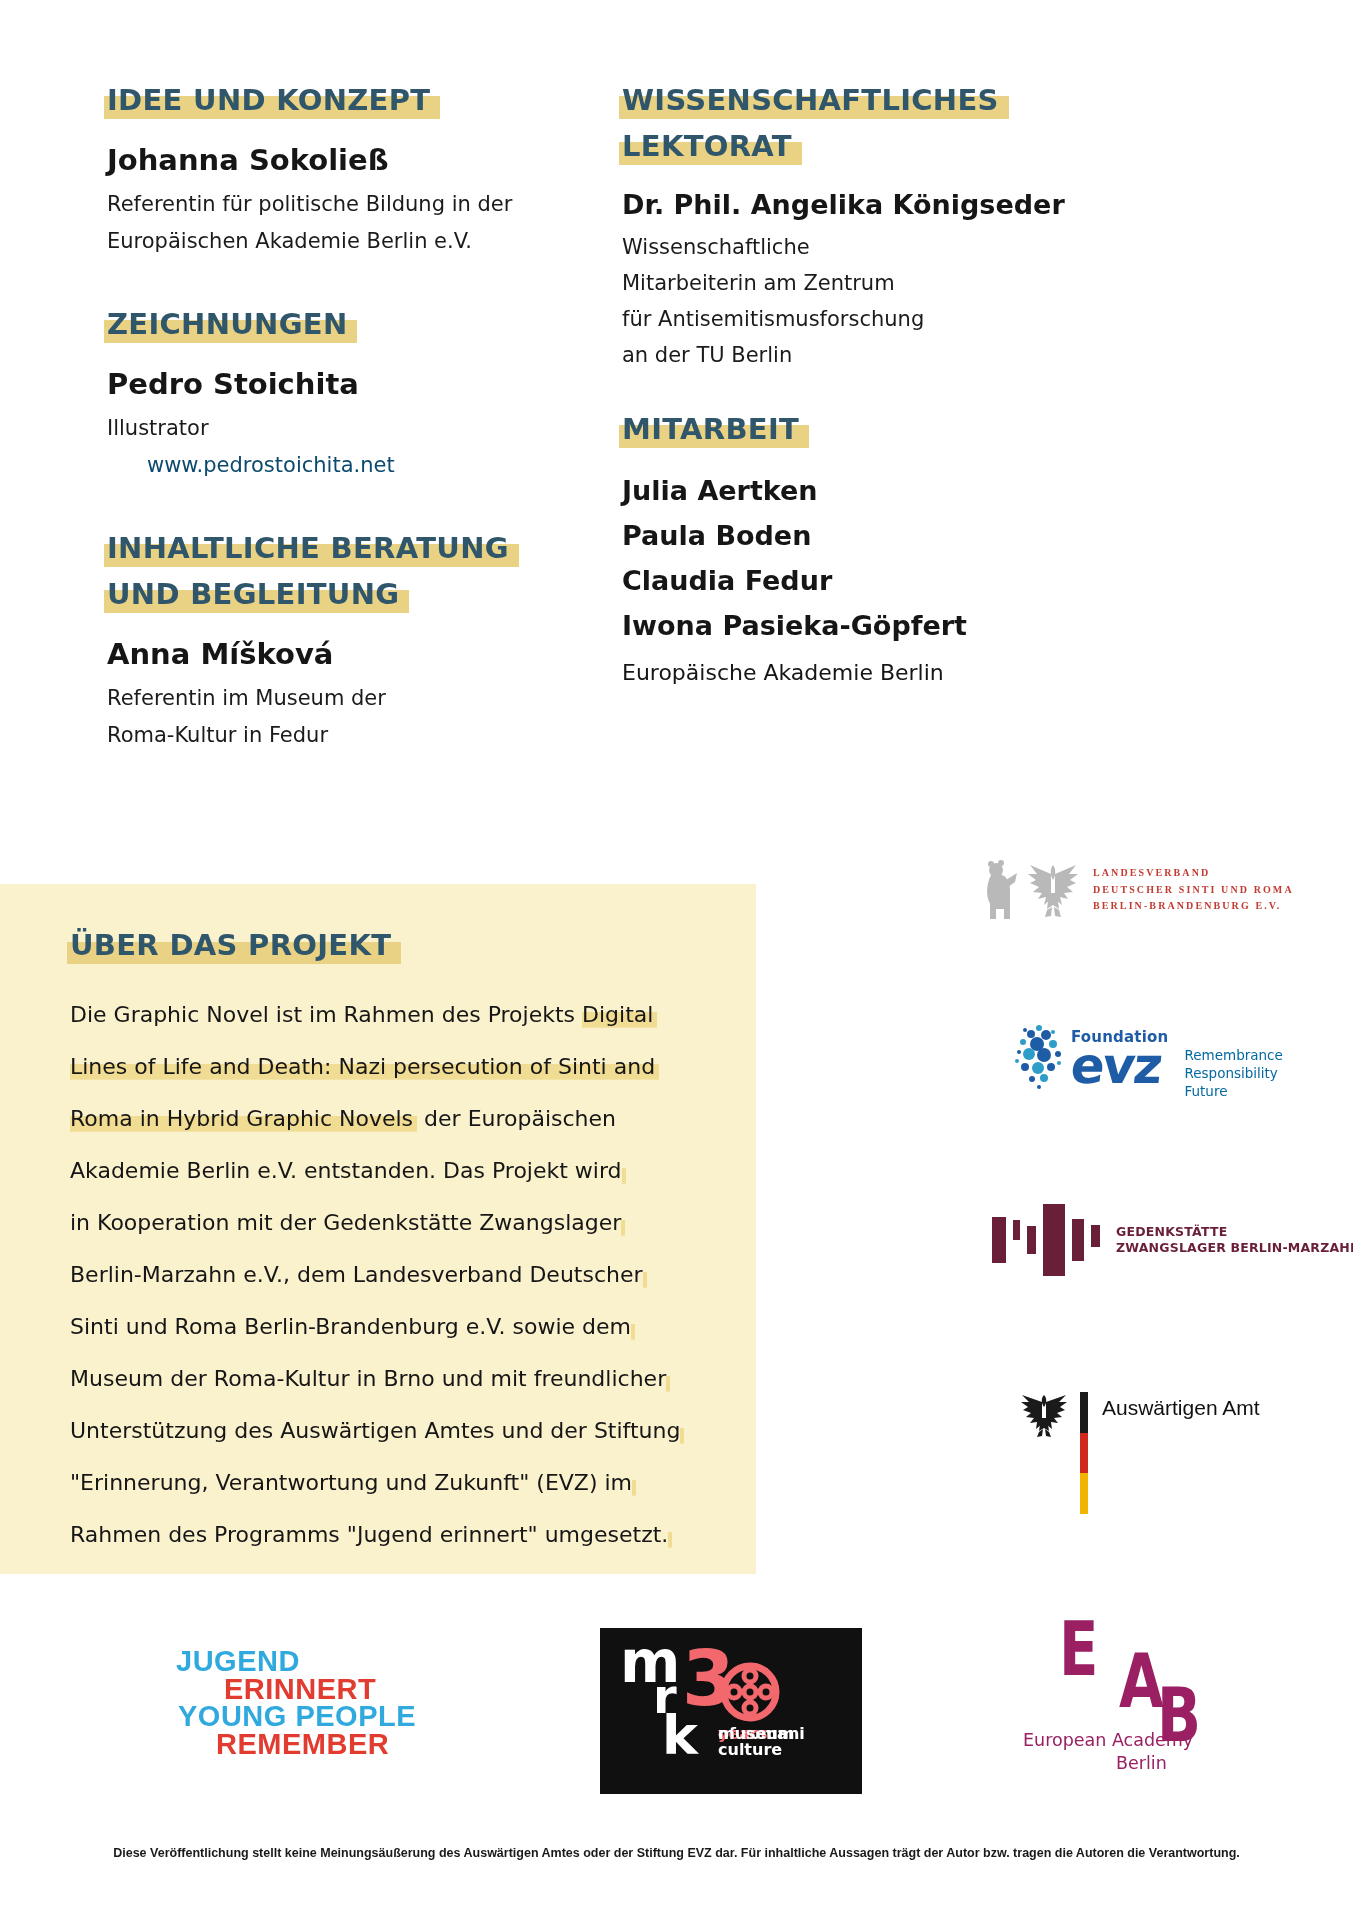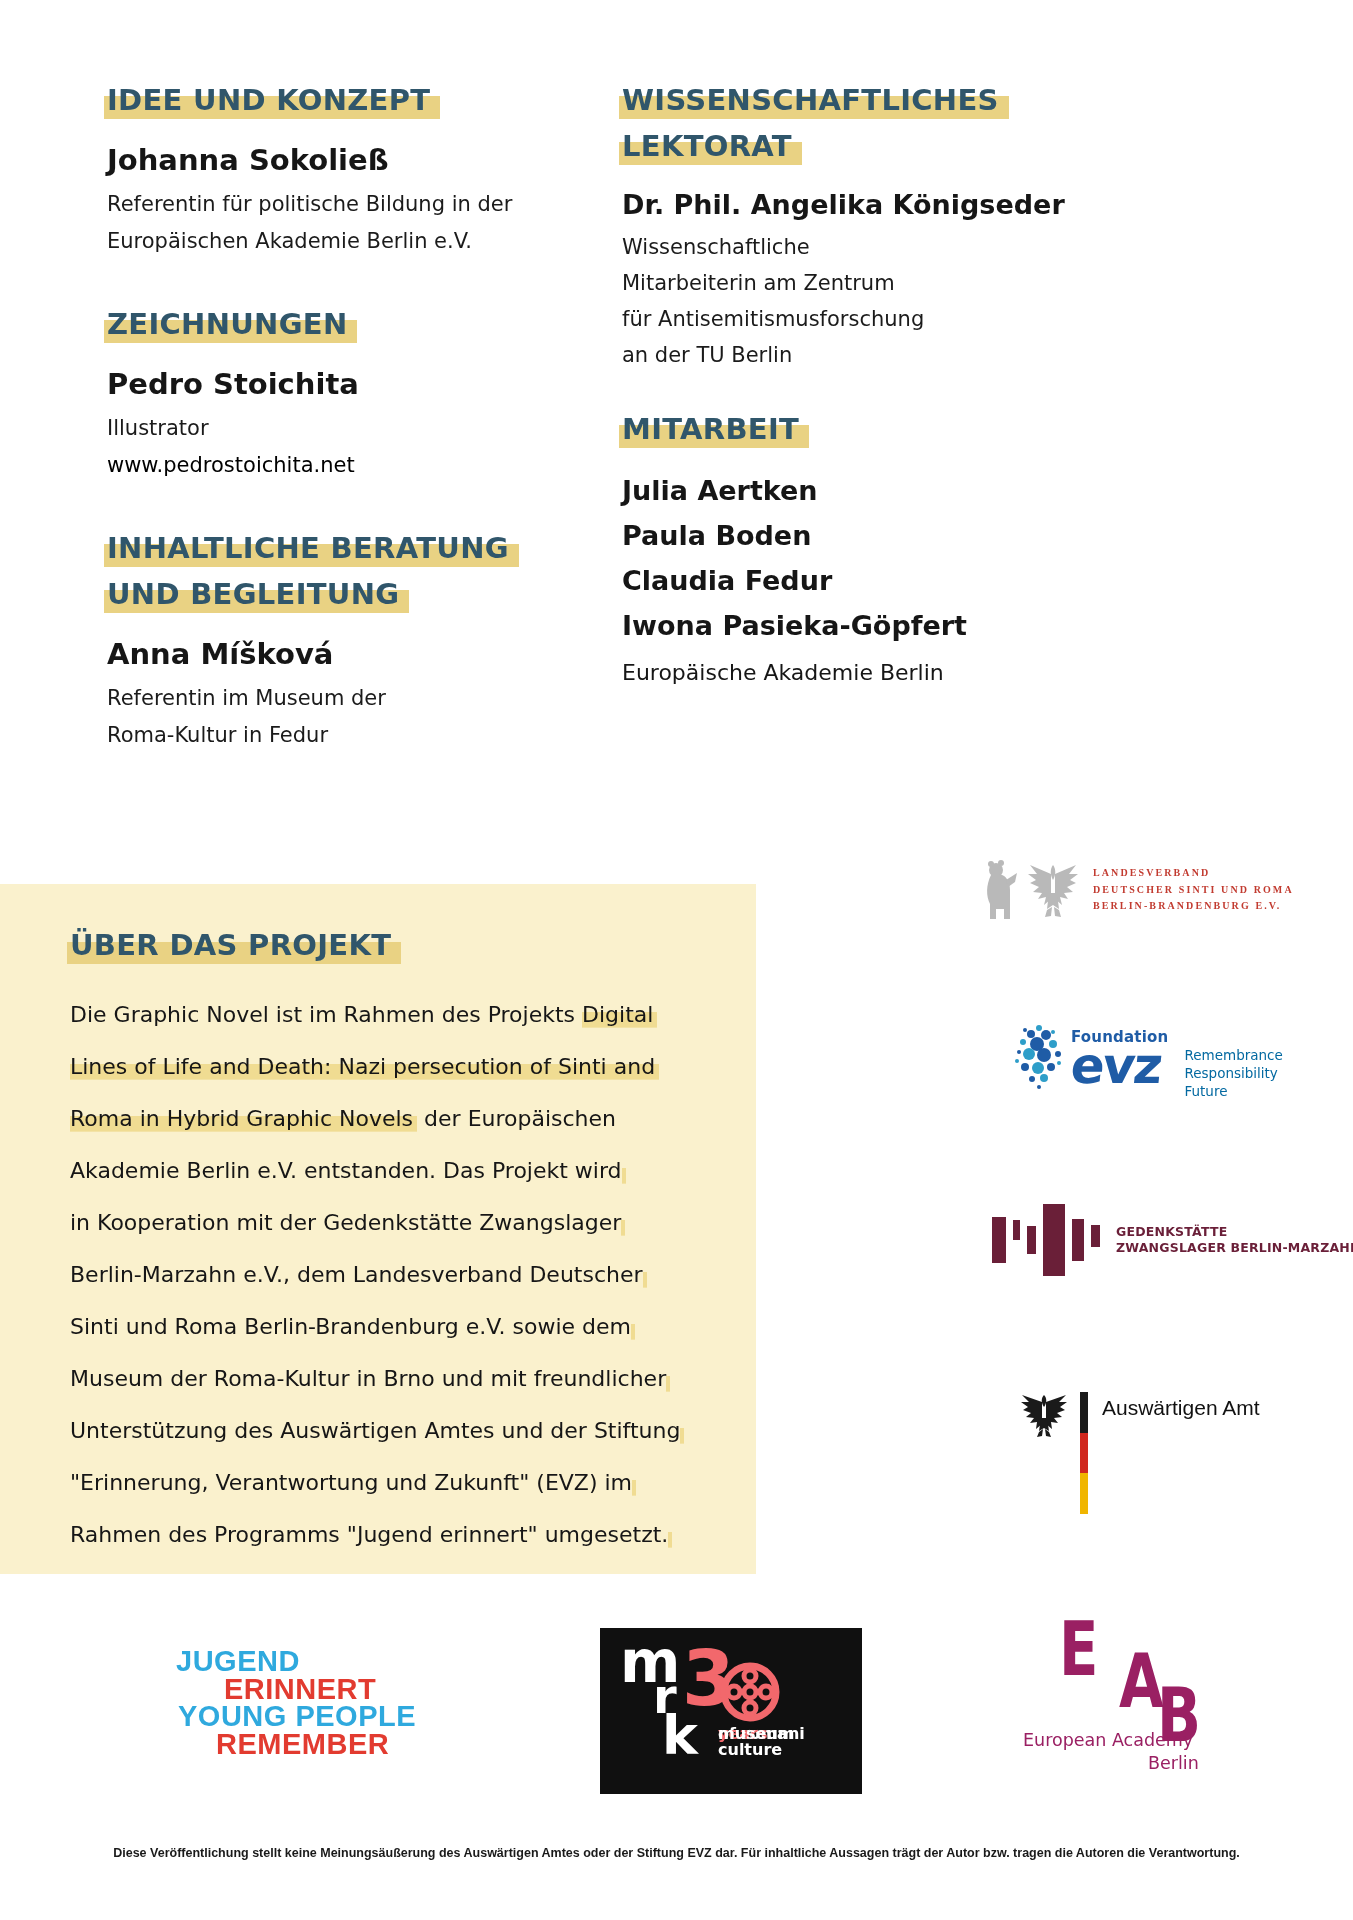--- a/index.html
+++ b/index.html
@@ -15,21 +15,21 @@
         letter-spacing:.3px;white-space:nowrap;
         background-image:linear-gradient(#E9D283,#E9D283);
         background-repeat:no-repeat;background-size:100% 60%;background-position:0 92%;
         padding:0 10px 3px 3px;margin-left:-3px;}
   .pname{font-size:29px;font-weight:bold;white-space:nowrap;margin-top:20px;}
   .desc{margin-top:9px;font-size:21px;font-weight:500;line-height:37px;white-space:nowrap;color:#1b1b1b;}
   .gap44{margin-top:46px;}
   .mnames{margin-top:16px;}
   .mname{font-size:27px;font-weight:bold;line-height:45px;white-space:nowrap;}
   .morg{margin-top:12px;font-size:22px;font-weight:500;white-space:nowrap;}
-  .weblink{color:#000000;text-decoration:none;}
+  .weblink{color:#0c4a6e;text-decoration:none;margin-left:40px;}
 
   
   .aboutbox{position:absolute;left:0;top:884px;width:756px;height:690px;
             background:#FAF1CD;box-sizing:border-box;padding:44px 0 0 70px;}
   .aboutlines{margin-top:24px;font-size:22px;font-weight:500;line-height:52px;white-space:nowrap;}
   .phl{background-image:linear-gradient(#F0DC92,#F0DC92);background-repeat:no-repeat;
        background-size:100% 58%;background-position:0 92%;padding:0 4px 2px 0;}
 
   
   .lv{position:absolute;left:983px;top:860px;display:flex;align-items:center;}
@@ -81,21 +81,21 @@
   .mrk-years{color:#F2686C;}
 
   
   .eab{position:absolute;left:1023px;top:1612px;width:230px;height:170px;color:#9A2063;}
   .eab span{position:absolute;white-space:nowrap;}
   .eabL{font-weight:bold;font-size:74px;transform:scaleX(.78);transform-origin:top left;}
   .eab-E{left:36px;top:-6px;}
   .eab-A{left:96px;top:26px;}
   .eab-B{left:134px;top:60px;}
   .eab-t1{left:0;top:118px;font-size:17.5px;font-weight:500;}
-  .eab-t2{left:93px;top:141px;font-size:17.5px;font-weight:500;margin-left:32px;}
+  .eab-t2{left:93px;top:141px;font-size:17.5px;font-weight:500;}
 
   .disclaimer{position:absolute;left:60px;top:1846px;width:1233px;text-align:center;
               font-size:12.5px;font-weight:bold;color:#1a1a1a;font-family:"Liberation Sans",sans-serif;}
 </style>
 </head>
 <body>
 
 <div class="page">
 
   <section class="colL">

